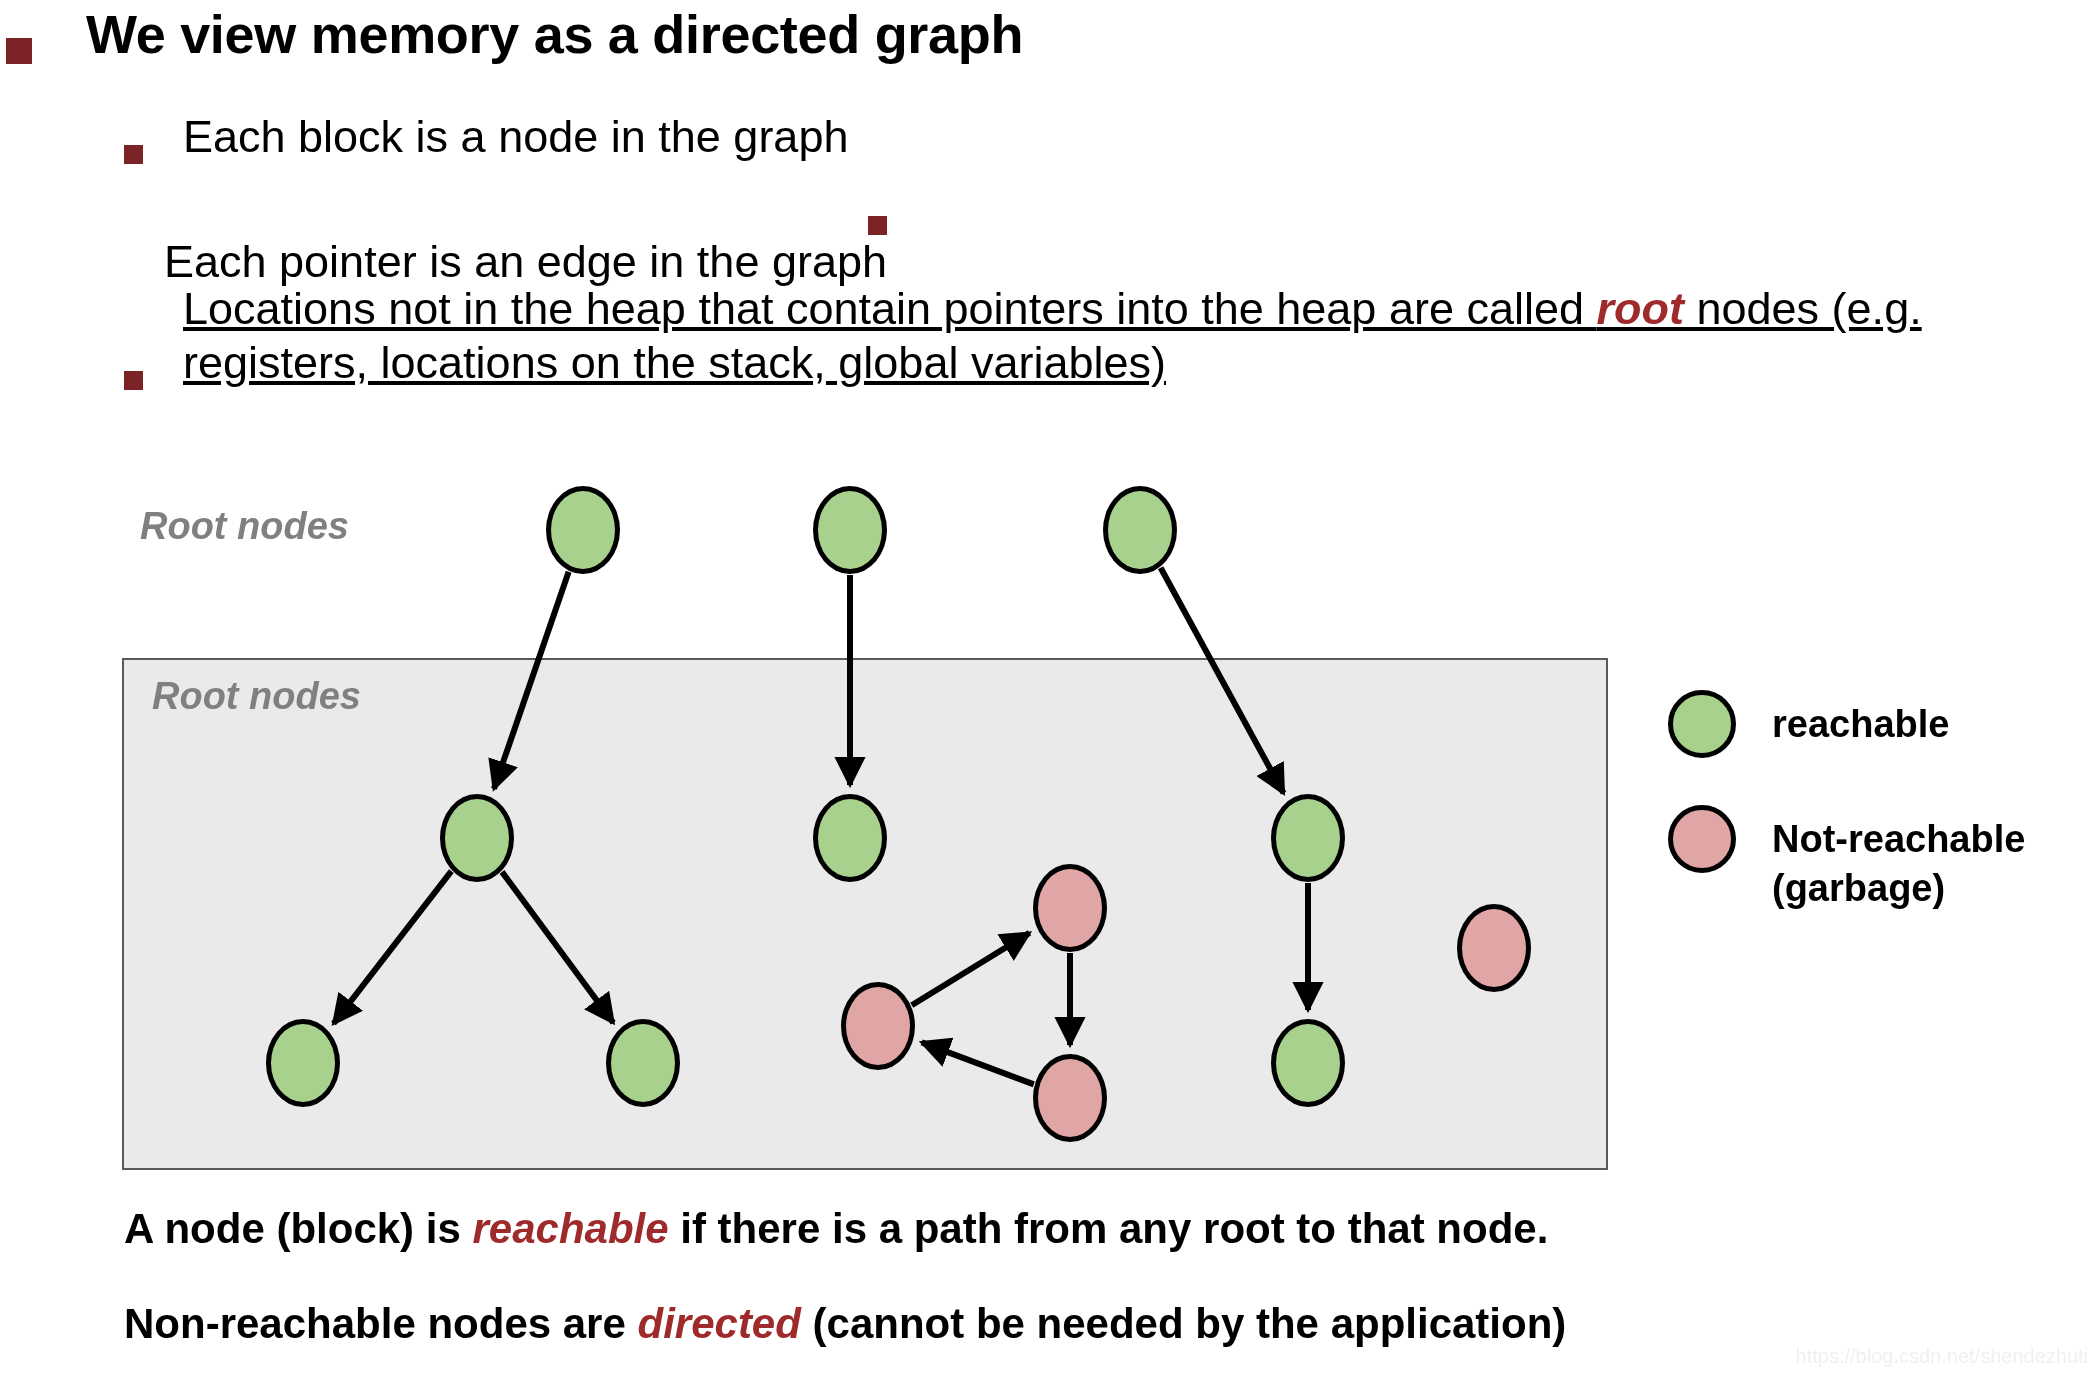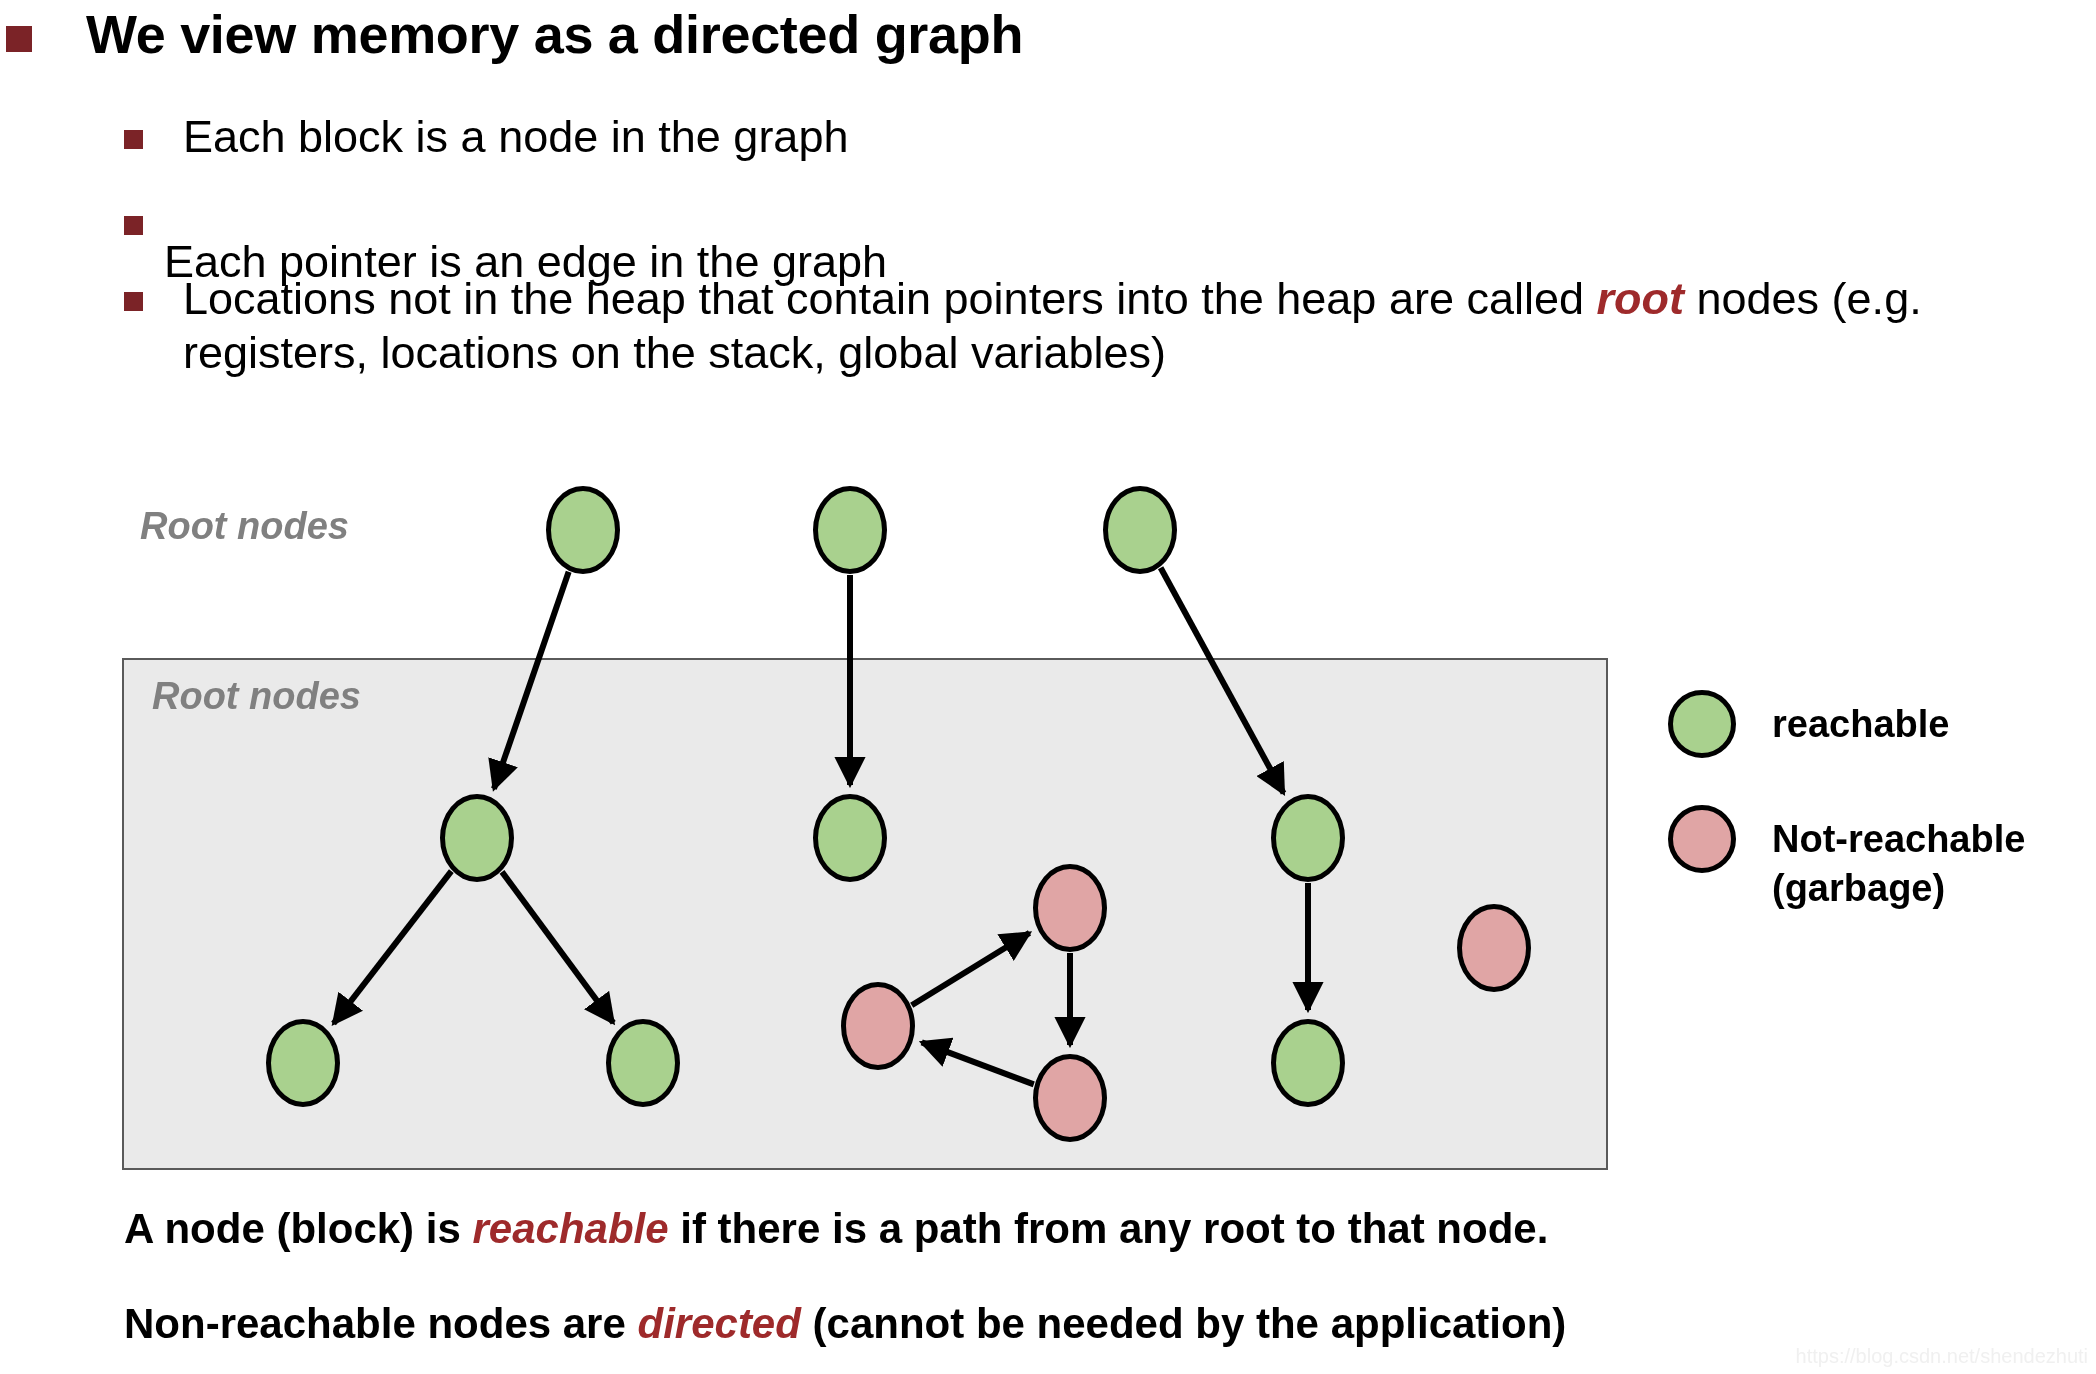--- a/index.html
+++ b/index.html
@@ -19,21 +19,21 @@
   
   #bullets {
     position: absolute;
     left: 0;
     top: 0;
     width: 2096px;
   }
   .bullet-row {
     position: absolute;
     display: flex;
-    align-items: flex-start;
+    align-items: flex-end;
   }
   .sq {
     flex: 0 0 auto;
     background: #7B2327;
     display: block;
   }
   .sq-l1 { width: 26px; height: 26px; margin-top: 22px; }
   .sq-l2 { width: 19px; height: 19px; margin-top: 20px; }
 
   .title-row { left: 6px; top: 4px; }
@@ -49,21 +49,21 @@
   .sub-row { left: 124px; }
   .sub-text {
     font-size: 45px;
     line-height: 1.2;
     margin-left: 40px;
     white-space: nowrap;
   }
   .sub-text.wrap { white-space: normal; width: 1880px; }
   .r1 { top: 110px; }
   .r2 { top: 196px; flex-direction: column; }
-  .r3 { top: 272px; }
+  .r3 { top: 282px; text-decoration: underline; }
 
   .em-red {
     color: #9E2A2B;
     font-style: italic;
     font-weight: bold;
   }
 
   
   #diagram {
     position: absolute;

